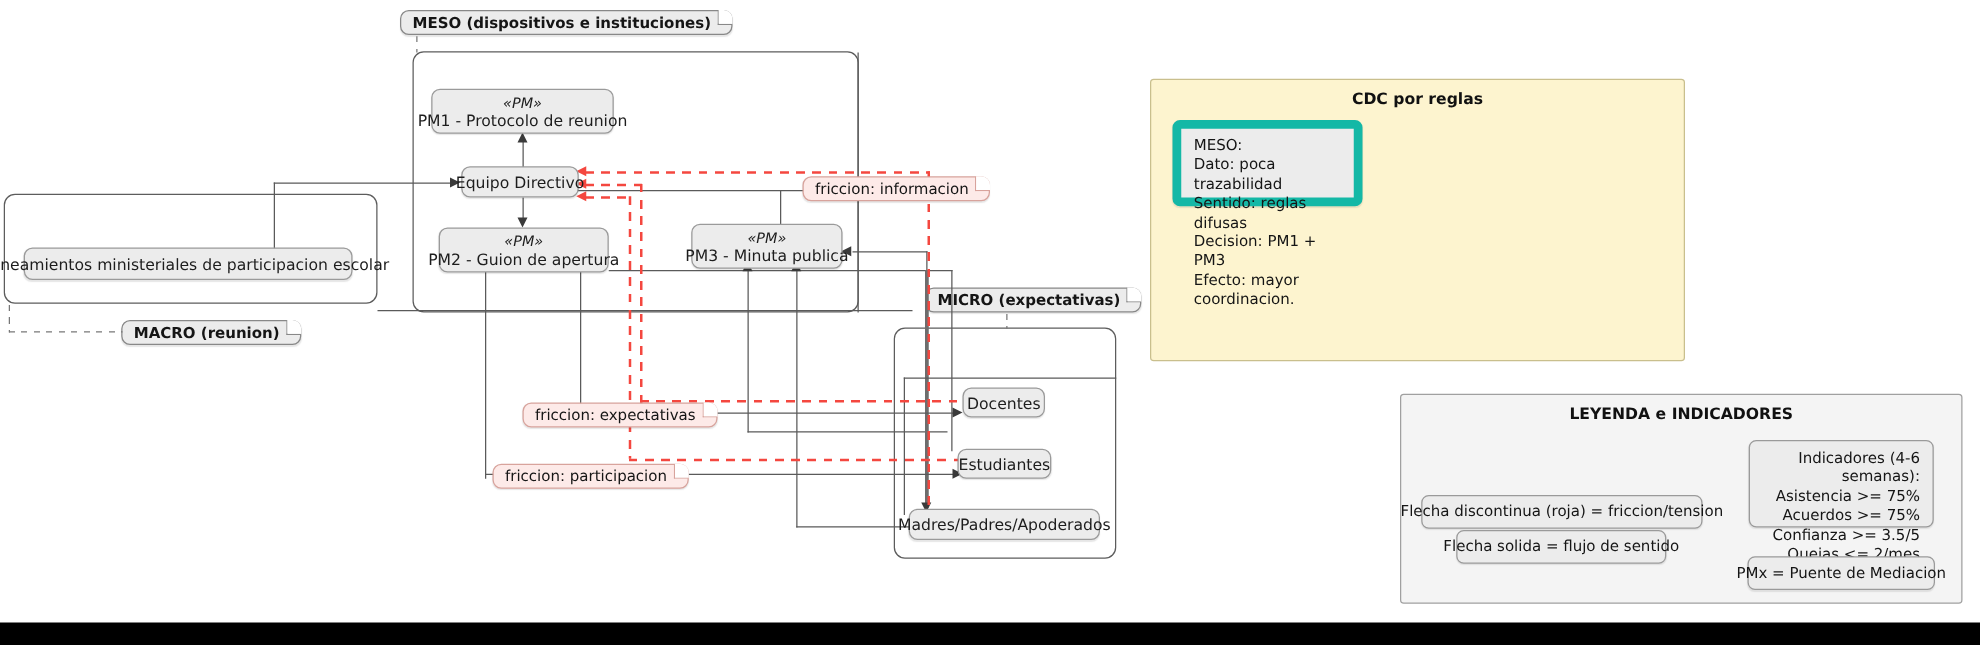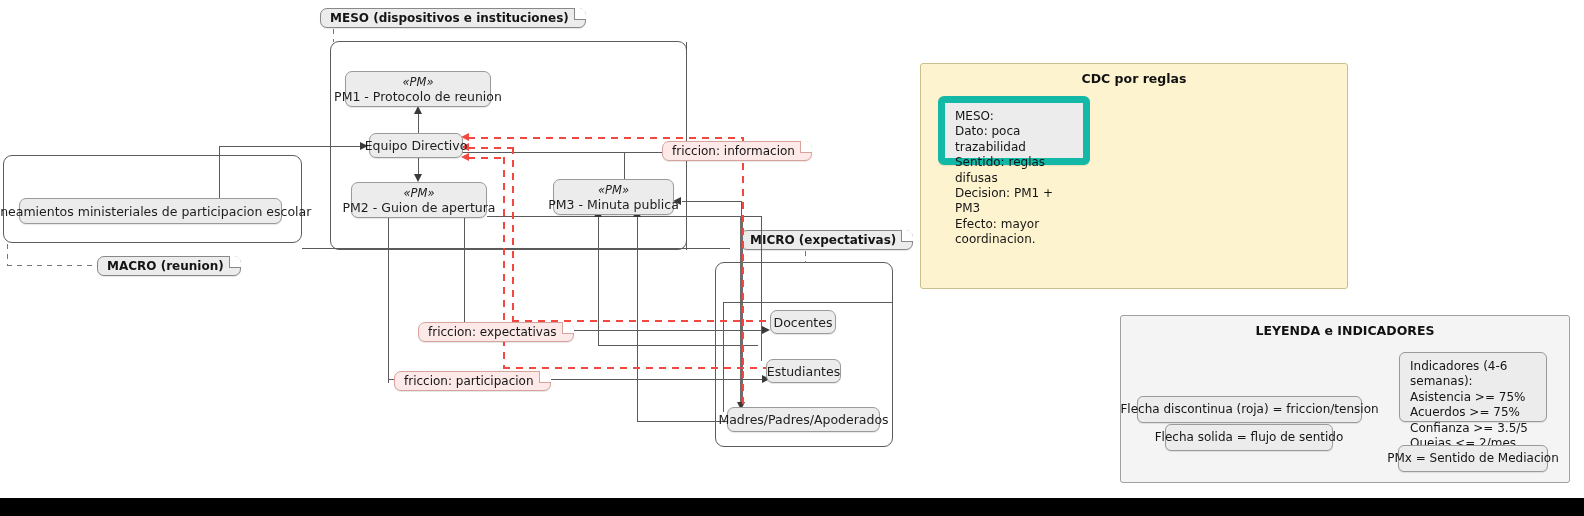--- a/index.html
+++ b/index.html
@@ -303,21 +303,21 @@
   </div>
 
   <div class="node" style="left:766px; top:359px; width:75px; height:24px;">
     <span class="nlabel">Estudiantes</span>
   </div>
 
   <div class="node" style="left:727px; top:407px; width:153px; height:25px;">
     <span class="nlabel">Madres/Padres/Apoderados</span>
   </div>
 
-  <div class="note red" style="left:662px; top:141px; height:20px;">
+  <div class="note red" style="left:642px; top:141px; height:20px;">
     <span>friccion: informacion</span>
     <span class="fold"></span>
   </div>
 
   <div class="note red" style="left:418px; top:322px; height:20px;">
     <span>friccion: expectativas</span>
     <span class="fold"></span>
   </div>
 
   <div class="note red" style="left:394px; top:371px; height:20px;">
@@ -330,23 +330,23 @@
   </div>
   <div class="cdcbox" style="left:938px; top:96px; width:152px; height:69px;">MESO:
 Dato: poca trazabilidad
 Sentido: reglas difusas
 Decision: PM1 + PM3
 Efecto: mayor coordinacion.</div>
 
   <div class="panel panel-grey" style="left:1120px; top:315px; width:450px; height:168px;">
     <div class="panel-title">LEYENDA e INDICADORES</div>
   </div>
-  <div class="legbox multiline" style="left:1399px; top:352px; width:148px; height:70px;">Indicadores (4-6 semanas):
+  <div class="legbox multiline" style="left:1399px; top:352px; width:148px; height:70px;text-align:right;">Indicadores (4-6 semanas):
 Asistencia &gt;= 75%
 Acuerdos &gt;= 75%
 Confianza &gt;= 3.5/5
 Quejas &lt;= 2/mes</div>
   <div class="legbox" style="left:1137px; top:396px; width:225px; height:27px;">Flecha discontinua (roja) = friccion/tension</div>
   <div class="legbox" style="left:1165px; top:424px; width:168px; height:27px;">Flecha solida = flujo de sentido</div>
-  <div class="legbox" style="left:1398px; top:445px; width:150px; height:27px;">PMx = Sentido de Mediacion</div>
+  <div class="legbox" style="left:1398px; top:445px; width:150px; height:27px;">PMx = Puente de Mediacion</div>
 
   <div id="bottombar"></div>
 </div>
 
 </body></html>

